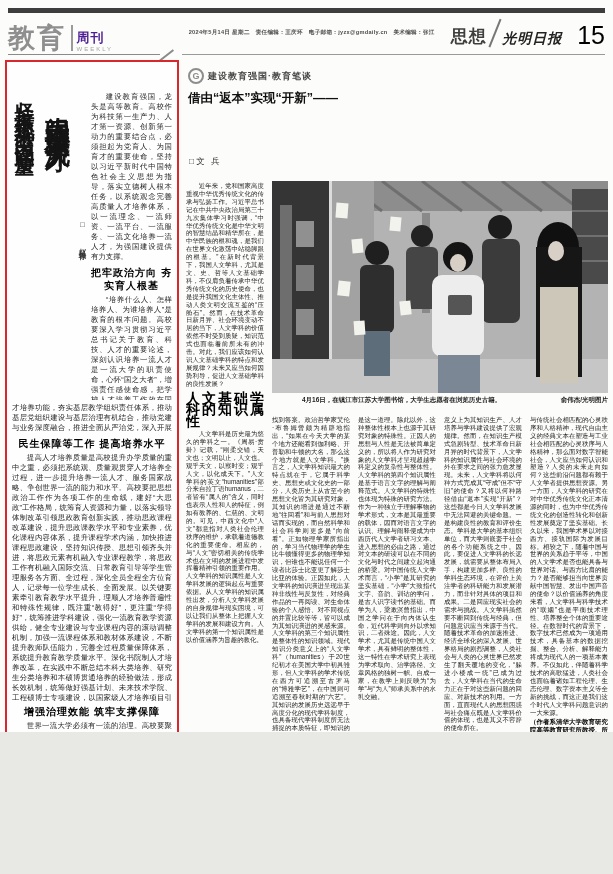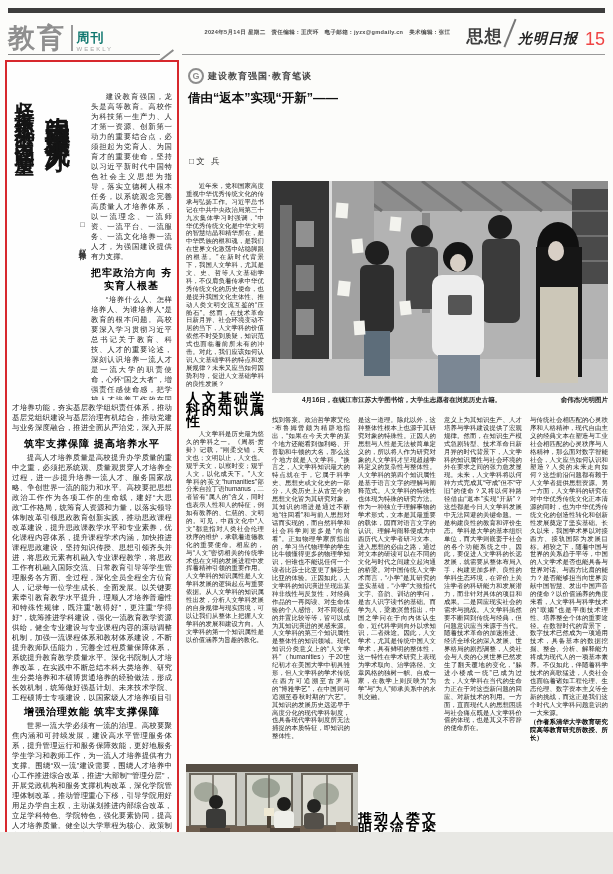--- a/index.html
+++ b/index.html
@@ -1,38 +1,38 @@
 <!DOCTYPE html>
 <html><head>
 <meta charset="utf-8">
 <style>
   html,body{margin:0;padding:0;background:#e8e8e4;}
-  .page{position:relative;width:613px;height:832px;background:#fcfcfa;overflow:hidden;
+  .page{position:relative;width:613px;height:732px;background:#fcfcfa;overflow:hidden;
         font-family:"Liberation Sans",sans-serif;color:#222;}
   
   .topbar{position:absolute;left:8px;top:8px;width:597px;height:5px;background:#3d3d3d;}
   .masthead{position:absolute;left:8px;top:15px;width:597px;height:40px;display:flex;}
   .logo{width:152px;border-bottom:1.5px solid #8a8a8a;display:flex;align-items:flex-end;
         padding-bottom:2px;position:relative;}
   .logo-cn{font-size:27px;font-weight:900;color:#8f8f8f;letter-spacing:2px;line-height:28px;}
   .logo-sep{width:1.5px;height:26px;background:#9a9a9a;margin:0 4px 1px 5px;}
   .logo-right{display:flex;flex-direction:column;line-height:1;}
-  .logo-sub{font-size:13px;font-weight:900;color:#0f766e;letter-spacing:1px;}
+  .logo-sub{font-size:13px;font-weight:900;color:#4c1d95;letter-spacing:1px;}
   .logo-en{font-size:6px;color:#a5a5a5;letter-spacing:2px;margin-top:2px;}
   .logo-slash{position:absolute;right:-16px;bottom:-4px;width:26px;height:1.5px;
         background:#8a8a8a;transform:rotate(-38deg);}
   .mast-right{flex:1;margin-left:22px;border-bottom:1.5px solid #9a9a9a;display:flex;
         align-items:center;justify-content:flex-end;gap:16px;padding-bottom:3px;}
   .dateline{font-size:5.6px;color:#4c4c4c;font-weight:bold;letter-spacing:.3px;white-space:nowrap;}
   .mast-title{display:flex;align-items:flex-end;gap:5px;}
   .section-name{font-size:17px;font-weight:900;color:#3e3e3e;letter-spacing:1px;}
   .mast-slash{width:1.5px;height:30px;background:#777;transform:rotate(22deg);margin:0 2px;}
   .paper-name{font-family:"Liberation Serif",serif;font-style:italic;font-weight:bold;
         font-size:14px;color:#222;letter-spacing:1px;}
-  .page-num{font-size:18px;color:#ef4444;line-height:1;margin-left:2px;}
+  .page-num{font-size:25px;color:#000000;line-height:1;margin-left:10px;}
   
   .left-box{position:absolute;left:5px;top:60px;width:174px;height:812px;box-sizing:border-box;
         border:2.5px solid #d7282d;background:#fefefe;padding:6px 5px 5px;display:flex;
         flex-direction:column;}
   .lb-top{display:flex;height:332px;overflow:hidden;}
   .vh{writing-mode:vertical-rl;text-orientation:upright;font-weight:900;color:#141414;
         font-family:"Liberation Serif",serif;}
   .vh-small{font-size:20px;letter-spacing:5px;margin:18px 0 0 0;}
   .vh-large{font-size:25px;letter-spacing:3px;margin:28px 1px 0 2px;}
   .lb-byline{font-size:7.5px;font-weight:700;letter-spacing:2px;align-self:center;
@@ -115,21 +115,21 @@
       <div class="vh vh-large">为强国建设培养一流人才</div>
       <div class="vh lb-byline">□ 赵长禄</div>
       <div class="lb-toptext">
         <p class="body indent">建设教育强国，龙头是高等教育。高校作为科技第一生产力、人才第一资源、创新第一动力的重要结合点，必须担起为党育人、为国育才的重要使命，坚持以习近平新时代中国特色社会主义思想为指导，落实立德树人根本任务，以系统观念完善高质量人才培养体系，以一流理念、一流师资、一流平台、一流服务、一流文化培养一流人才，为强国建设提供有力支撑。</p>
         <h3 class="lb-h3">把牢政治方向 夯实育人根基</h3>
         <p class="body indent">“培养什么人、怎样培养人、为谁培养人”是教育的根本问题。高校要深入学习贯彻习近平总书记关于教育、科技、人才的重要论述，深刻认识培养一流人才是一流大学的职责使命，心怀“国之大者”，增强责任感使命感，把学校人才培养工作放在国家建设、民族复兴大局中去定位、去谋划、去推进，以树人为核心，以立德为根本，用战略眼光培养和造就更多忠诚报国、堪当民族复兴重任的时代新人。大学是培养人的地方，人才培养的质量、成色和贡献直接决定了学校的社会声誉和影响力。立足新时代新征程，必须把立德树人成效作为检验学校一切工作的根本标准，从“培养人”的根本要求出发，系统总结经验成绩、深入分析问题短板，优化办学育人的组织机制和工作模式，一体推进学科建设、人才培养、科技创新、民生保障等工作。高校要落实党委管党治党、办学治校的主体责任，坚持和完善党委领导下的校长负责制等组织体系、制度体系和工作机制，推动二级单位党委定期研究人才培养工作，将党支部建设成为教书育人的战斗堡垒，将党的领导深入基层，明确基层党组织的人才培养功能</p>
       </div>
     </div>
     <div class="lb-bottom">
       <p class="body blockA">才培养功能，夯实基层教学组织责任体系，推动基层党组织建设与基层治理有机结合，推动党建与业务深度融合，推进全面从严治党，深入开展纪律教育，以良好的政治生态为基础，打造良好的育人生态。</p>
-      <h3 class="lb-h3">筑牢支撑保障 提高培养水平</h3>
+      <h3 class="lb-h3">民生保障等工作 提高培养水平</h3>
       <p class="body indent blockB">提高人才培养质量是高校提升办学质量的重中之重，必须把系统观、质量观贯穿人才培养全过程，进一步提升培养一流人才、服务国家战略、争创世界一流的能力和水平。高校要把思想政治工作作为各项工作的生命线，建好“大思政”工作格局，统筹育人资源和力量，以落实领导体制改革引领思政教育创新实践，推动思政课程改革建设，提升思政课教学水平和专业素养，优化课程内容体系，提升课程学术内涵，加快推进课程思政建设，坚持知识传授、思想引领齐头并进，将思政元素有机融入专业课程教学，将思政工作有机融入国际交流、日常教育引导等学生管理服务各方面、全过程，深化全员全程全方位育人，记录每一位学生成长、全面发展。以关键要素牵引教育教学水平提升，理顺人才培养普遍性和特殊性规律，既注重“教得好”，更注重“学得好”，统筹推进学科建设，强化一流教育教学资源供给，健全专业建设与专业课程内容的滚动调整机制，加强一流课程体系和教材体系建设，不断提升教师队伍能力，完善全过程质量保障体系，系统提升教育教学质量水平。深化书院制人才培养改革，在实践中不断总结本科大类培养、研究生分类培养和本硕博贯通培养的经验做法，形成长效机制，统筹做好强基计划、未来技术学院、工程硕博士专项建设，以国家级人才培养项目引领带动人才培养模式改革创新。坚持开放办学，积极构建全方位的国际化工作格局，在扎根中国大地的基础上借鉴世界一流大学办学经验，加强对外交流合作，提升学生全球胜任力。以科教协同推动科研优势转化为人才培养优势，健全科教协同育人机制，强化教育教学体系与科技创新体系的融合互动。</p>
       <h3 class="lb-h3">增强治理效能 筑牢支撑保障</h3>
       <p class="body indent blockC">世界一流大学必须有一流的治理。高校要聚焦内涵和可持续发展，建设高水平管理服务体系，提升管理运行和服务保障效能，更好地服务学生学习和教师工作，为一流人才培养提供有力支撑。围绕“双一流”建设需要，围绕人才培养中心工作推进综合改革，推进“大部制”“管理分层”，开展党政机构和服务支撑机构改革，深化学院管理体制改革，推动管理重心下移，引导学院用好用足办学自主权，主动谋划推进内部综合改革，立足学科特色、学院特色，强化要素协同，提高人才培养质量。健全以大学章程为核心、政策制度规范流程管理的制度体系，持续推进制度“立改废”，营造以师生为本的办学理念和“一站式”学生社区等高品质软件环境。打造一流大学校园文化，传承红色基因，培育和弘扬大学精神，坚定学生理想信念，统筹加强校风教风学风、师德师风和校园文化建设，引导教师大力践行教育家精神，形成水乳交融、教学相长的师生关系，以优秀的人培养更优秀的人，持续营造一流大学精神气质，营造崇尚立德树人成效、崇尚卓越学术成就的浓厚氛围。</p>
       <p class="lb-author">（作者系北京航空航天大学党委书记）</p>
     </div>
   </aside>
 
   <main class="main">
 
     <div class="kicker">

